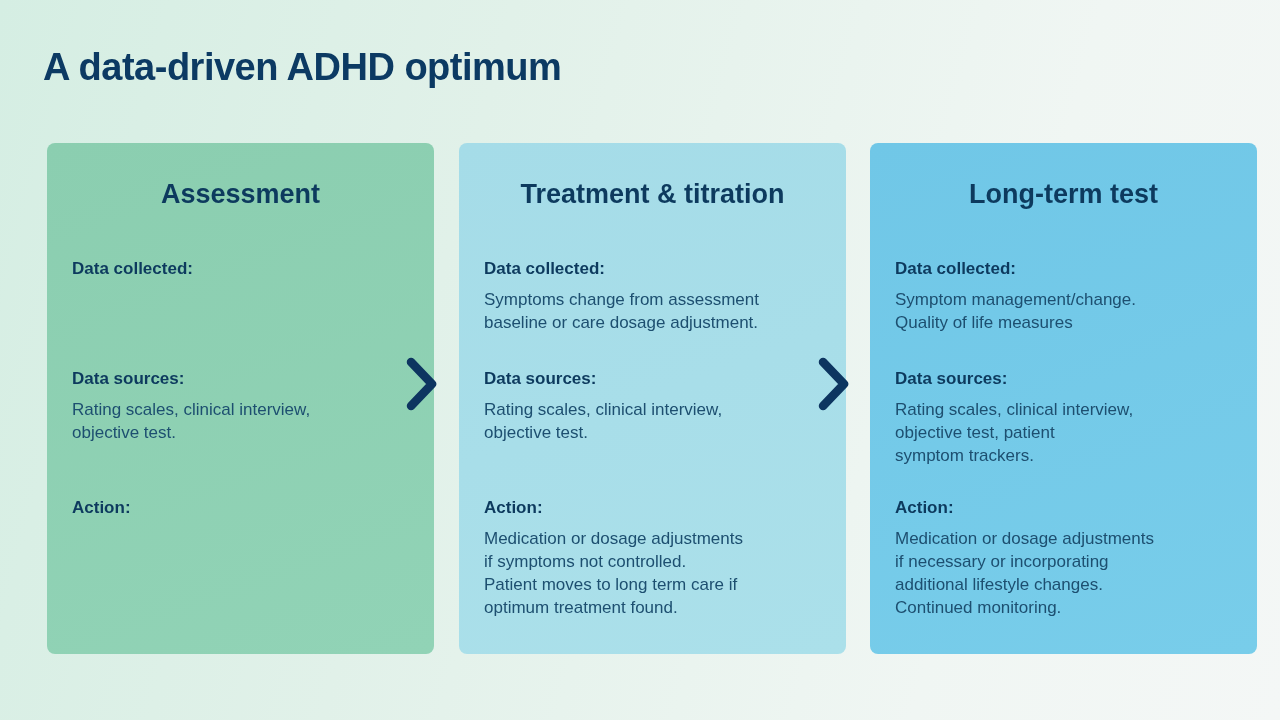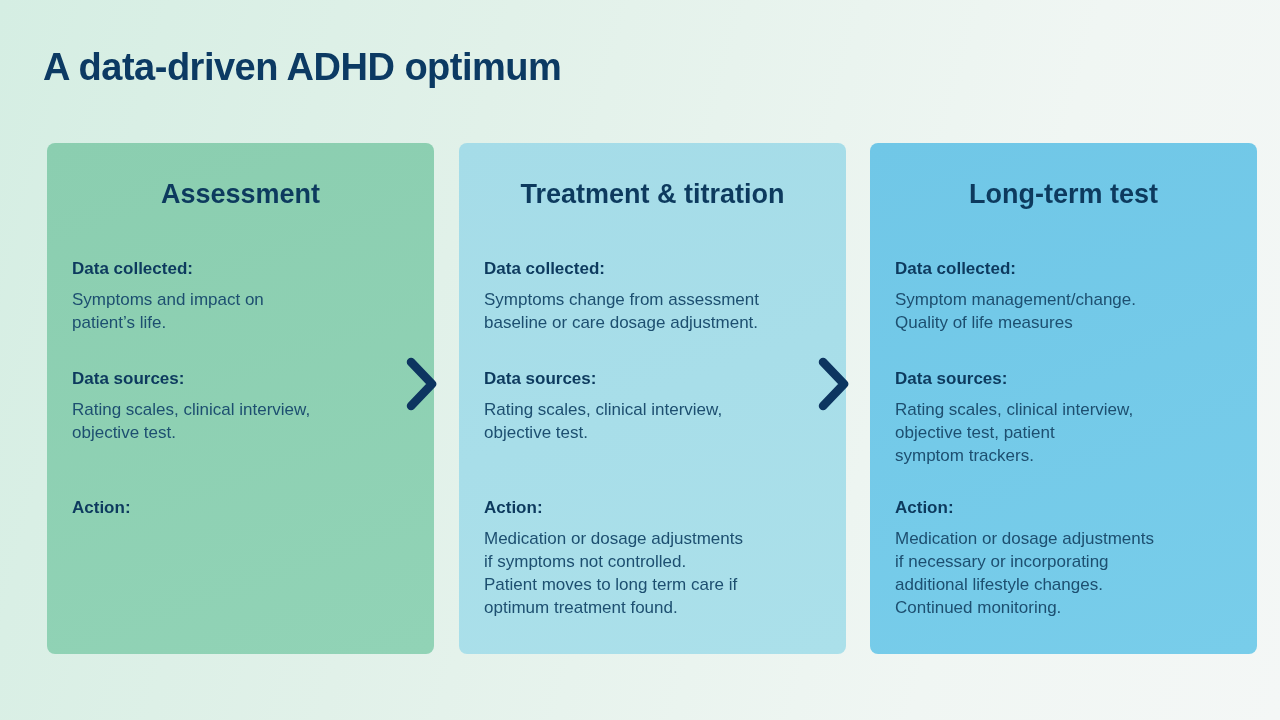--- a/index.html
+++ b/index.html
@@ -82,22 +82,20 @@
 <body>
 
 <div class="canvas">
 
   <h1 class="page-title">A data-driven ADHD optimum</h1>
 
   <section class="card card-1">
     <h2 class="card-title">Assessment</h2>
     <div class="sec sec-a">
       <div class="sec-label">Data collected:</div>
-      <div class="sec-text">Symptoms and impact on
-patient’s life.</div>
     </div>
     <div class="sec sec-b">
       <div class="sec-label">Data sources:</div>
       <div class="sec-text">Rating scales, clinical interview,
 objective test.</div>
     </div>
     <div class="sec sec-c">
       <div class="sec-label">Action:</div>
     </div>
   </section>

